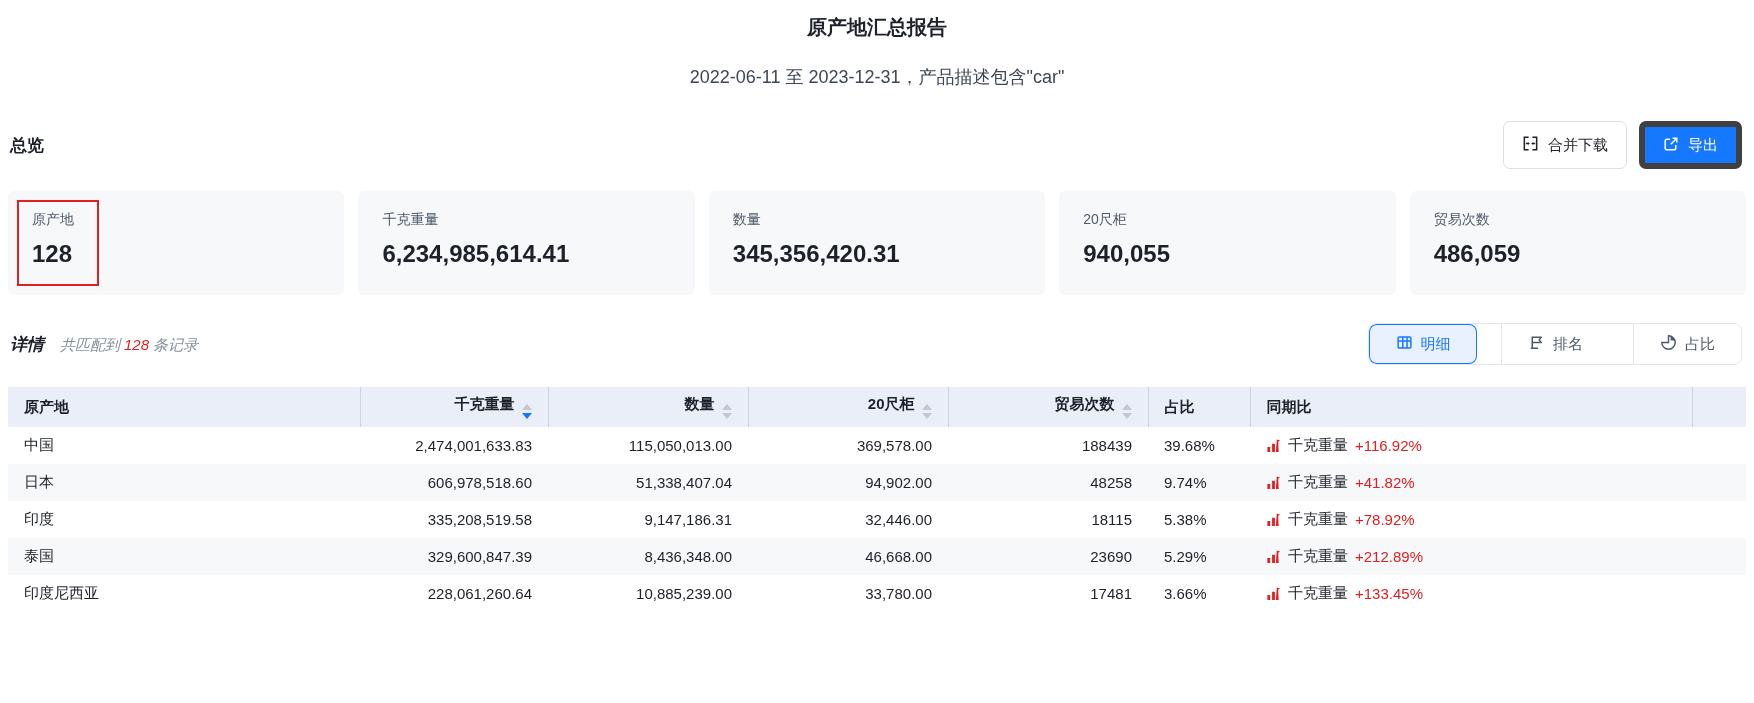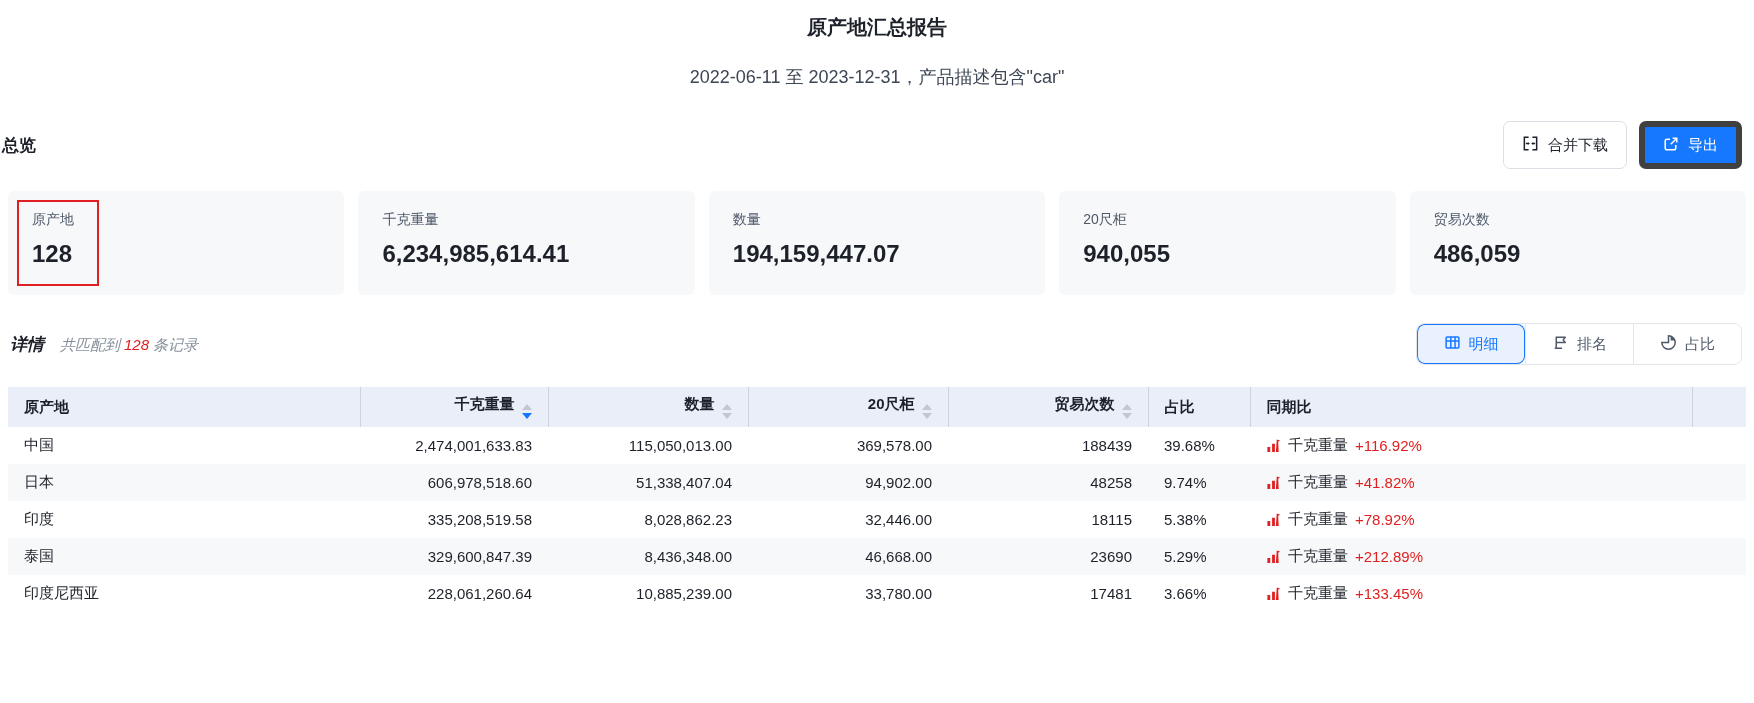--- a/index.html
+++ b/index.html
@@ -17,21 +17,21 @@
     font-size: 20px; font-weight: 600; color: #1d2129;
   }
   .page-subtitle {
     text-align: center; margin-top: 24px;
     font-size: 18px; color: #3d4654;
   }
 
   
   .overview-bar {
     display: flex; justify-content: space-between; align-items: center;
-    margin-top: 32px; padding: 0 12px 0 2px;
+    margin-top: 32px; padding: 0 12px 0 10px;
   }
   .section-heading { font-size: 17px; font-weight: 700; color: #1d2129; }
   .btn-row { display: flex; gap: 12px; }
   .btn {
     height: 48px; padding: 0 18px; border-radius: 7px;
     display: inline-flex; align-items: center; gap: 9px;
     font-size: 15px; cursor: pointer; font-family: inherit;
   }
   .btn-default { background: #fff; border: 1px solid #dcdfe5; color: #1d2129; }
   .btn-primary { background: #1677ff; border: 6px solid #404040; color: #fff; }
@@ -52,21 +52,21 @@
   
   .detail-bar {
     display: flex; justify-content: space-between; align-items: center;
     margin-top: 28px; padding: 0 12px 0 10px;
   }
   .detail-left { display: flex; align-items: baseline; gap: 16px; font-style: italic; }
   .match-text { font-size: 15px; color: #86909c; text-align: right; }
   .match-count { color: #e02020; margin: 0 4px; }
   .tab-group {
     display: flex; height: 42px; border: 1px solid #e5e6eb;
-    border-radius: 8px; background: #fff; overflow: hidden;
+    border-radius: 8px; background: #fff; overflow: hidden; gap: 24px;
   }
   .tab {
     width: 108px; display: flex; align-items: center; justify-content: center;
     gap: 8px; font-size: 15px; color: #4e5969; cursor: pointer; background: #fff;
     border-left: 1px solid #e5e6eb;
   }
   .tab:first-child { border-left: none; }
   .tab.active {
     background: #e9f1ff; color: #1677ff; border-radius: 8px;
     box-shadow: inset 0 0 0 1px #1677ff;
@@ -152,21 +152,21 @@
         <div class="highlight-box"></div>
         <div class="card-label">原产地</div>
         <div class="card-value">128</div>
       </div>
       <div class="card">
         <div class="card-label">千克重量</div>
         <div class="card-value">6,234,985,614.41</div>
       </div>
       <div class="card">
         <div class="card-label">数量</div>
-        <div class="card-value">194,159,447.07</div>
+        <div class="card-value">345,356,420.31</div>
       </div>
       <div class="card">
         <div class="card-label">20尺柜</div>
         <div class="card-value">940,055</div>
       </div>
       <div class="card">
         <div class="card-label">贸易次数</div>
         <div class="card-value">486,059</div>
       </div>
     </div>
@@ -273,21 +273,21 @@
                 </svg>
                 <span class="yoy-label">千克重量</span>
                 <span class="yoy-value">+41.82%</span>
               </span>
             </td>
             <td class="al-left"></td>
           </tr>
           <tr>
             <td class="al-left">印度</td>
             <td class="al-right">335,208,519.58</td>
-            <td class="al-right">8,028,862.23</td>
+            <td class="al-right">9,147,186.31</td>
             <td class="al-right">32,446.00</td>
             <td class="al-right">18115</td>
             <td class="al-left">5.38%</td>
             <td class="al-left">
               <span class="yoy-cell">
                 <svg width="15" height="15" viewBox="0 0 16 16">
                   <path fill="#e02020" d="M1.5 9.5h3V15h-3zM6.5 6h3v9h-3zM11.5 1.5l3.5 1.2-2 1.3.5 11h-3z"></path>
                 </svg>
                 <span class="yoy-label">千克重量</span>
                 <span class="yoy-value">+78.92%</span>

